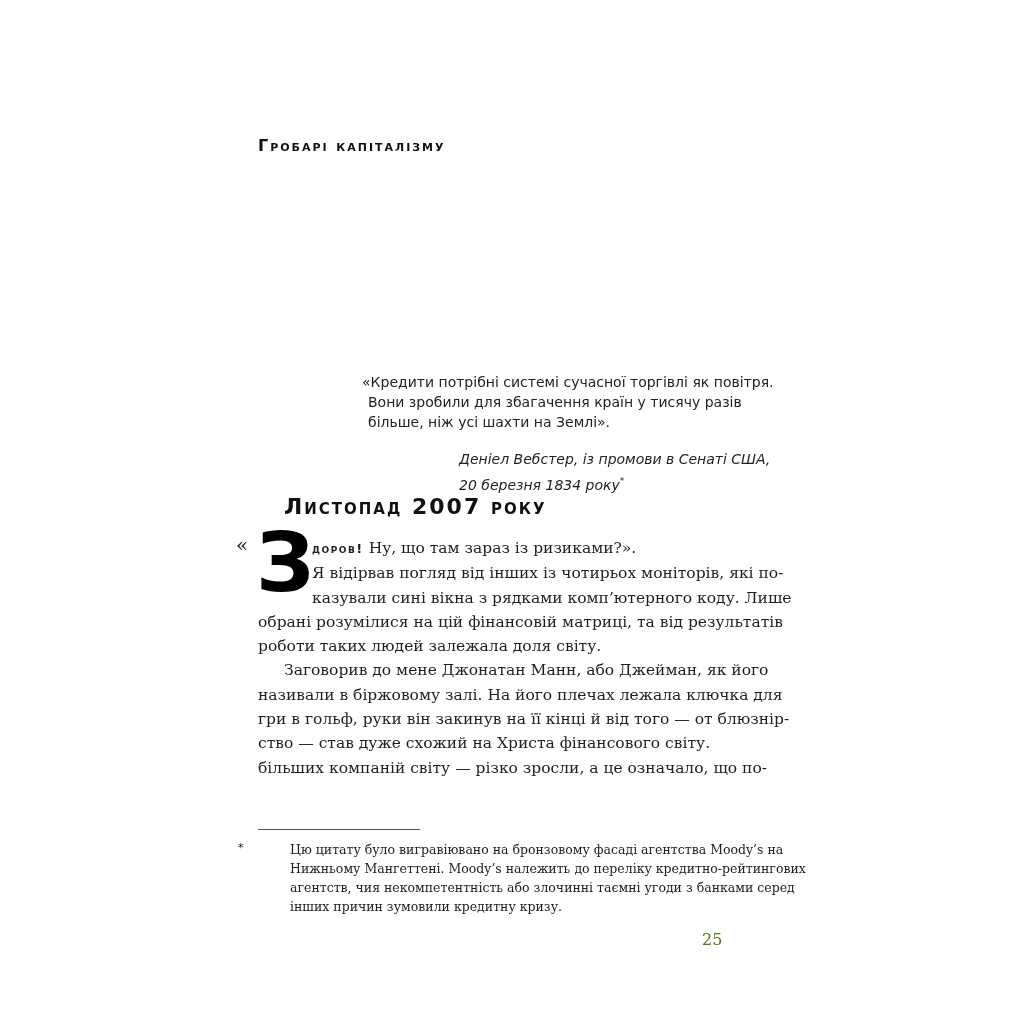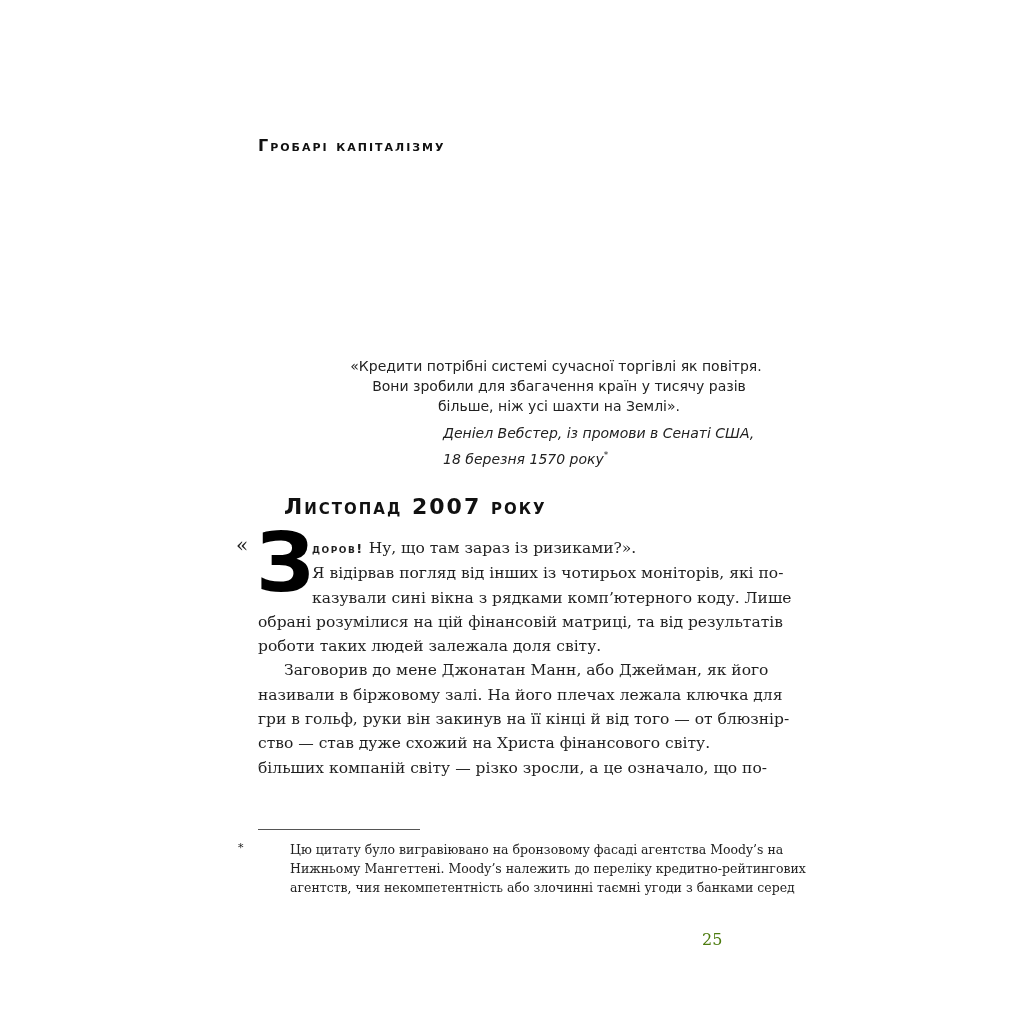--- a/index.html
+++ b/index.html
@@ -10,27 +10,27 @@
       position: absolute; left: 258px; top: 136px;
       font-family: "DejaVu Sans", sans-serif; font-weight: bold;
       font-size: 16px; letter-spacing: 2px; color: #111;
       font-variant: small-caps; margin: 0;
     }
 
     .epigraph {
       position: absolute; left: 346px; top: 356px; width: 420px;
       font-family: "DejaVu Sans", sans-serif; font-size: 14px; line-height: 20px; color: #222;
     }
-    .epigraph .q { margin: 0; text-align: center; }
+    .epigraph .q { margin: 16px; }
     .epigraph .q .ln { display: block; white-space: nowrap; }
     .epigraph .q .ln.ind { padding-left: 6px; }
     .epigraph .attr {
       margin: 6px 0 0 97px; font-style: italic; font-size: 14px; line-height: 22px;
     }
-    .epigraph .attr .ln { display: block; white-space: nowrap; }
+    .epigraph .attr .ln { display: block; white-space: nowrap; margin-left: 16px; }
     .epigraph sup { font-size: 9px; vertical-align: 6px; }
 
     .section-title {
       position: absolute; left: 284px; top: 494px; margin: 0;
       font-family: "DejaVu Sans", sans-serif; font-weight: bold;
       font-size: 22px; letter-spacing: 2px; font-variant: small-caps; color: #111;
     }
 
     .body-text {
       position: absolute; left: 258px; top: 536px; width: 490px;
@@ -79,21 +79,21 @@
   <h1 class="chapter-title">Гробарі капіталізму</h1>
 
   <div class="epigraph">
     <p class="q">
       <span class="ln">«Кредити потрібні системі сучасної торгівлі як повітря.</span>
       <span class="ln ind">Вони зробили для збагачення країн у тисячу разів</span>
       <span class="ln ind">більше, ніж усі шахти на Землі».</span>
     </p>
     <p class="attr">
       <span class="ln">Деніел Вебстер, із промови в Сенаті США,</span>
-      <span class="ln"><span>18 березня 1570 року</span><sup>*</sup></span>
+      <span class="ln"><span>20 березня 1834 року</span><sup>*</sup></span>
     </p>
   </div>
 
   <h2 class="section-title">Листопад 2007 року</h2>
 
   <span class="open-quote">«</span>
   <span class="drop-cap">З</span>
 
   <div class="body-text">
     <span class="ln drop last"><span class="lead-word">доров!</span><span> Ну, що там зараз із ризиками?».</span></span>
@@ -108,17 +108,18 @@
     <span class="ln">більших компаній світу — різко зросли, а це означало, що по-</span>
   </div>
 
   <div class="footnote-rule"></div>
 
   <div class="footnote">
     <span class="mark">*</span>
     <span class="ln">Цю цитату було вигравіювано на бронзовому фасаді агентства Moody’s на</span>
     <span class="ln">Нижньому Мангеттені. Moody’s належить до переліку кредитно-рейтингових</span>
     <span class="ln">агентств, чия некомпетентність або злочинні таємні угоди з банками серед</span>
+    <span class="ln last">інших причин зумовили кредитну кризу.</span>
   </div>
 
   <span class="page-number">25</span>
 
 </div>
 
 </body></html>

